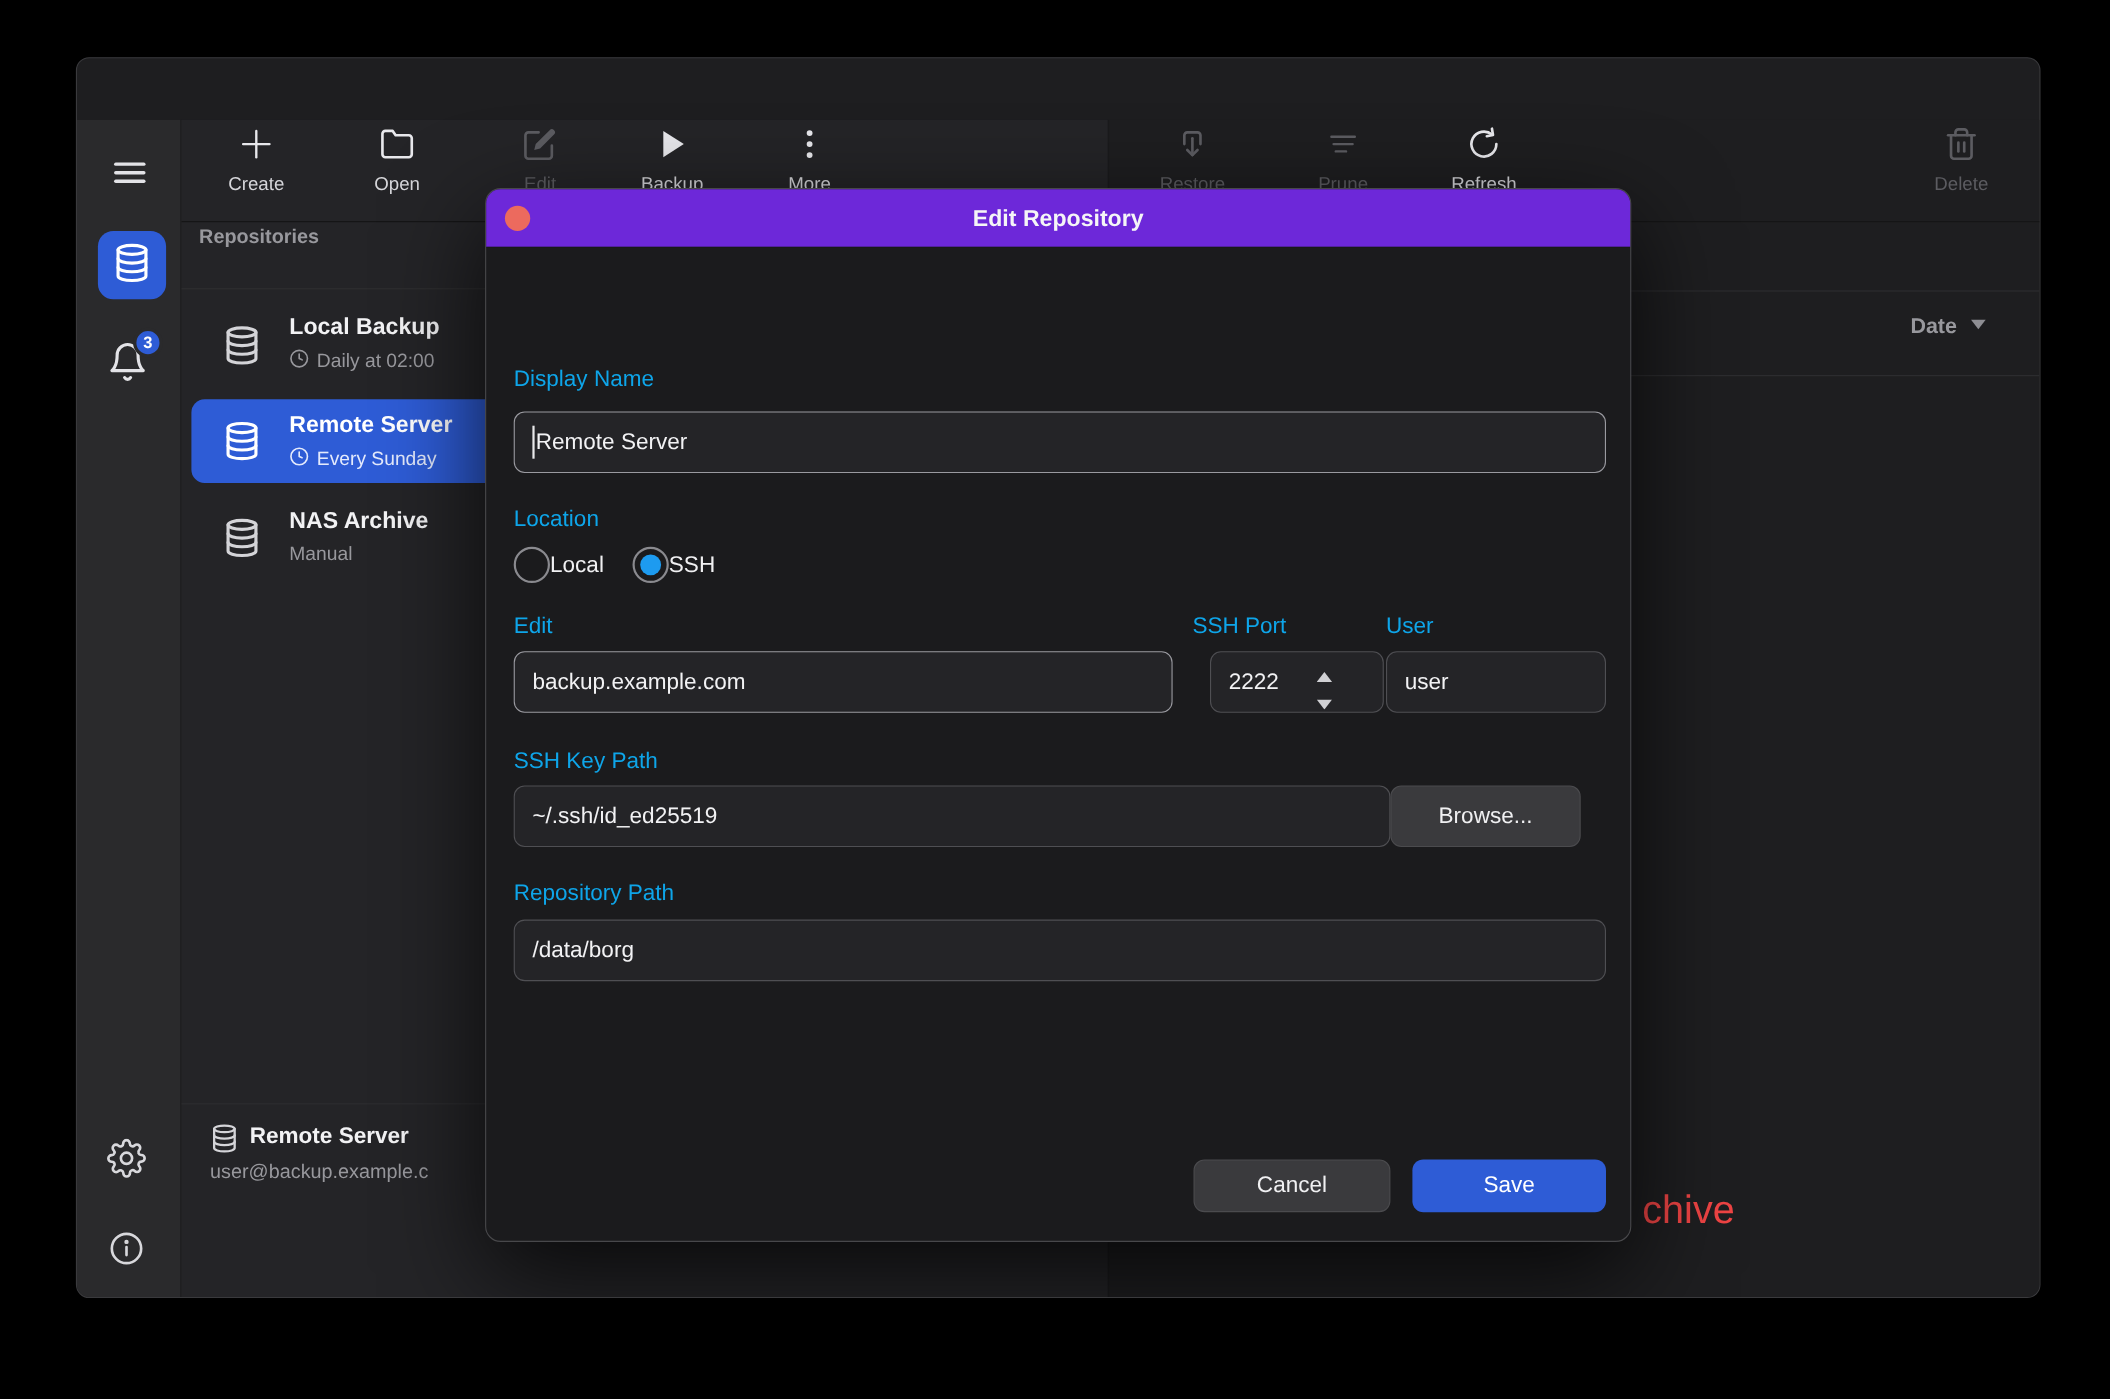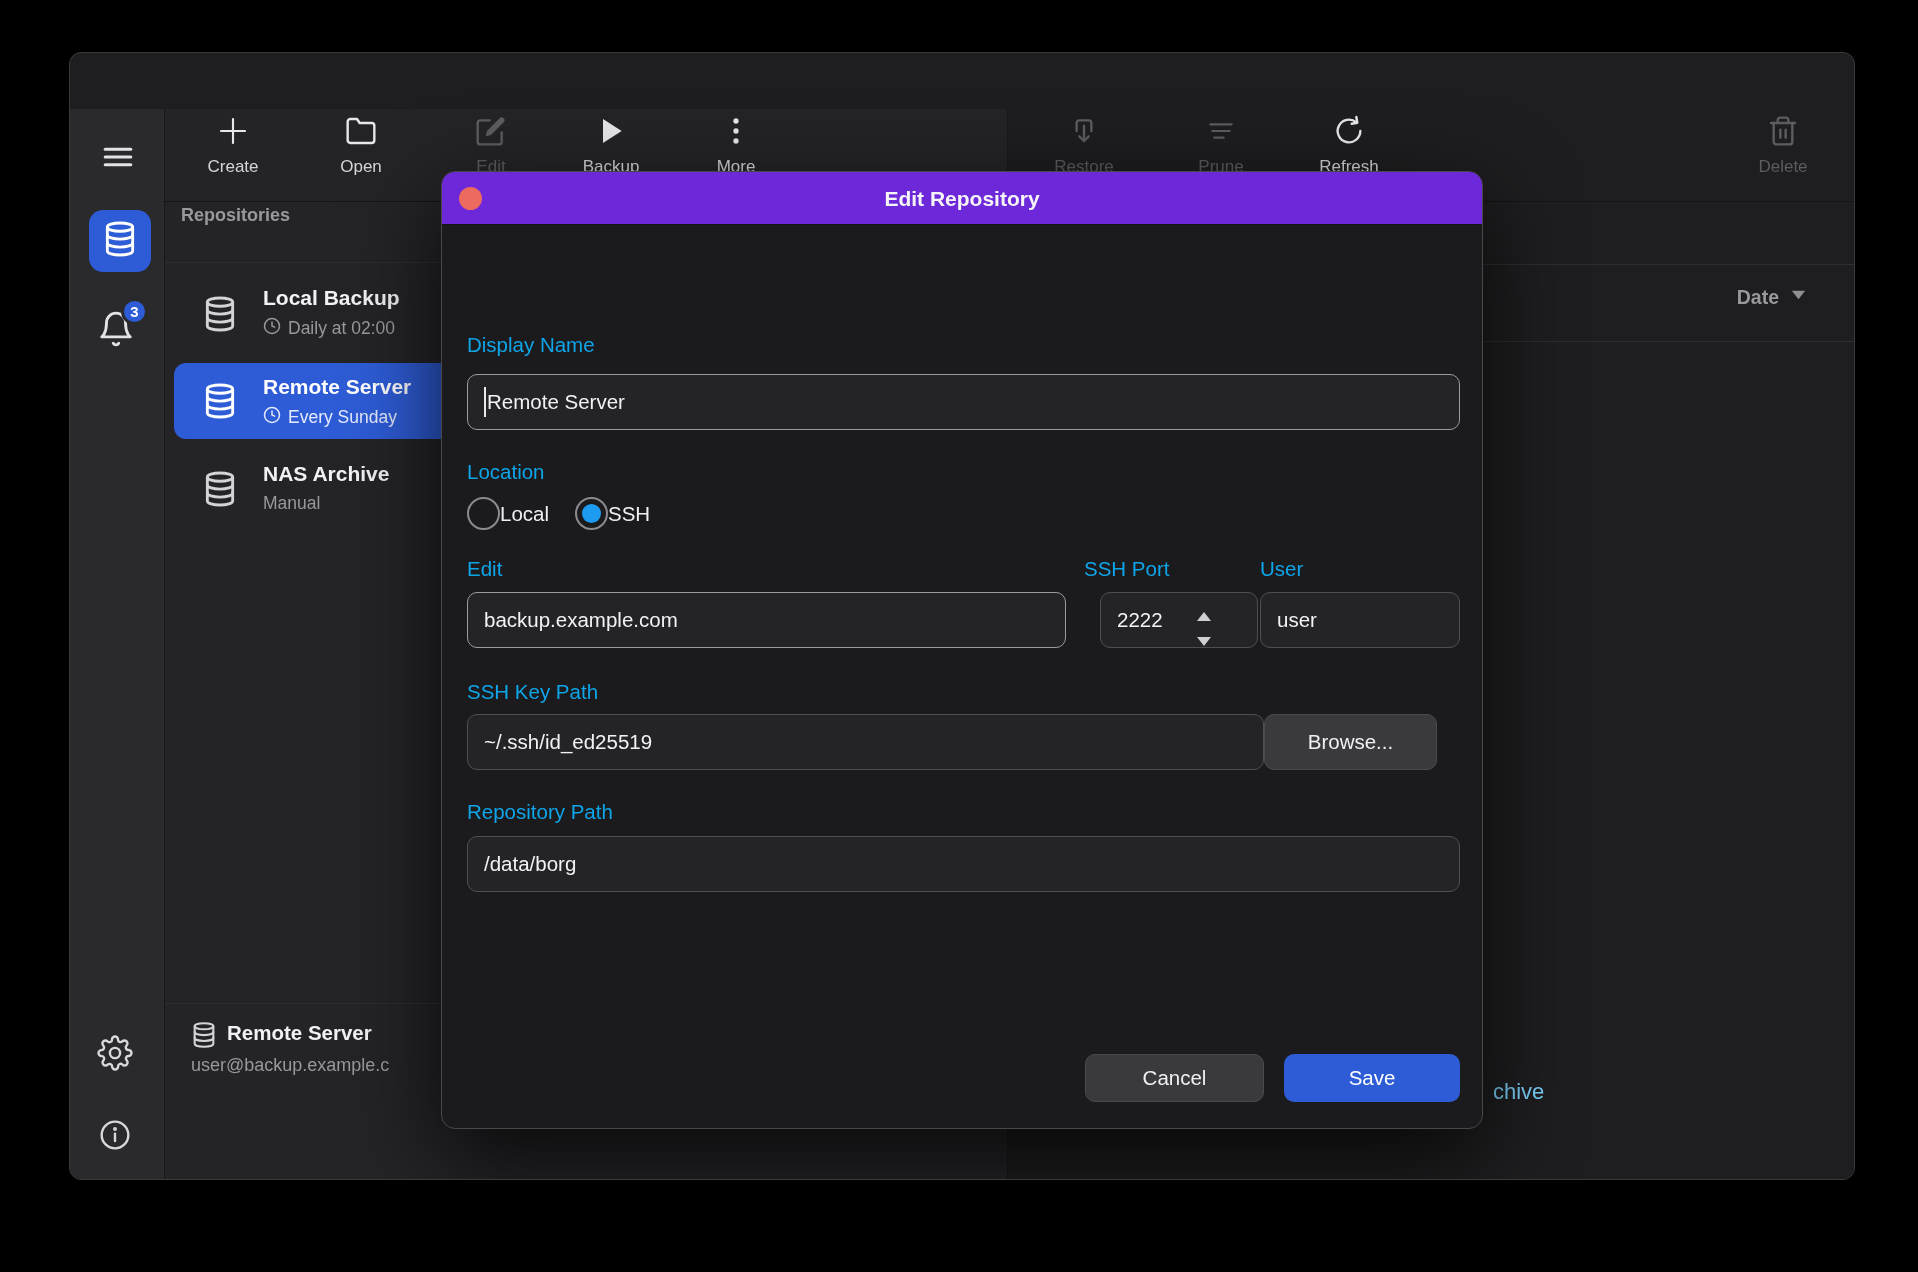--- a/index.html
+++ b/index.html
@@ -23,21 +23,21 @@
   .badge { position:absolute; left:51px; top:245px; width:27px; height:27px; border-radius:50%; border:3px solid #2a2a2c; color:#fff; font-size:15px; font-weight:bold; display:flex; align-items:center; justify-content:center; }
   .repo-header { position:absolute; left:111px; top:152px; font-size:18px; font-weight:bold; color:#98989d; }
   .repo-row-title { position:absolute; font-size:21px; font-weight:bold; color:#f2f2f4; white-space:nowrap; }
   .repo-row-sub { position:absolute; font-size:17.5px; color:#98989d; display:flex; align-items:center; gap:7px; white-space:nowrap; }
   .repo-row-sub svg { width:18px; height:18px; }
   .sel-row { position:absolute; left:104px; top:310px; width:780px; height:76px; border-radius:12px; }
   .db-icon { position:absolute; color:#d4d4d8; }
   .status-name { position:absolute; left:157px; top:968px; font-size:20.5px; font-weight:bold; color:#f2f2f4; }
   .status-detail { position:absolute; left:121px; top:1002px; font-size:18px; color:#98989d; white-space:nowrap; }
   .date-row { position:absolute; right:46px; top:232px; display:flex; align-items:center; gap:10px; color:#98989d; font-size:19.5px; font-weight:bold; }
-  .bg-fragment { position:absolute; left:1423px; top:1026px; font-size:22px; color:#7dd3fc; }
+  .bg-fragment { position:absolute; left:1423px; top:1026px; font-size:36px; color:#ef4444; }
   
   .modal { position:absolute; left:371px; top:118px; width:1042px; height:958px; background:#1b1b1d; border:1px solid #48484b; border-radius:14px; box-shadow:0 30px 90px rgba(0,0,0,.75); z-index:50; }
   .modal-header { position:absolute; left:0; top:0; width:100%; height:53px; background:#6d28d9; border-bottom:1px solid #141416; border-radius:13px 13px 0 0; }
   .modal-title { position:absolute; left:0; right:0; top:0; height:53px; line-height:53px; text-align:center; color:#f5f5f7; font-size:21px; font-weight:bold; }
   .close-dot { position:absolute; left:17px; top:15px; width:23px; height:23px; border-radius:50%; }
   .tabs { position:absolute; left:140px; top:89px; width:766px; height:46px; display:flex; border:1px solid #4c4c4f; border-radius:9px; overflow:hidden; }
   .tab { height:100%; display:flex; align-items:center; justify-content:center; font-size:19.5px; color:#cacace; border-right:1px solid #4c4c4f; }
   .tab:last-child { border-right:none; }
   .tab.active { color:#fff; font-weight:bold; border-radius:8px; }
   .fld-label { position:absolute; font-size:20.5px; color:#0ea5e9; }

